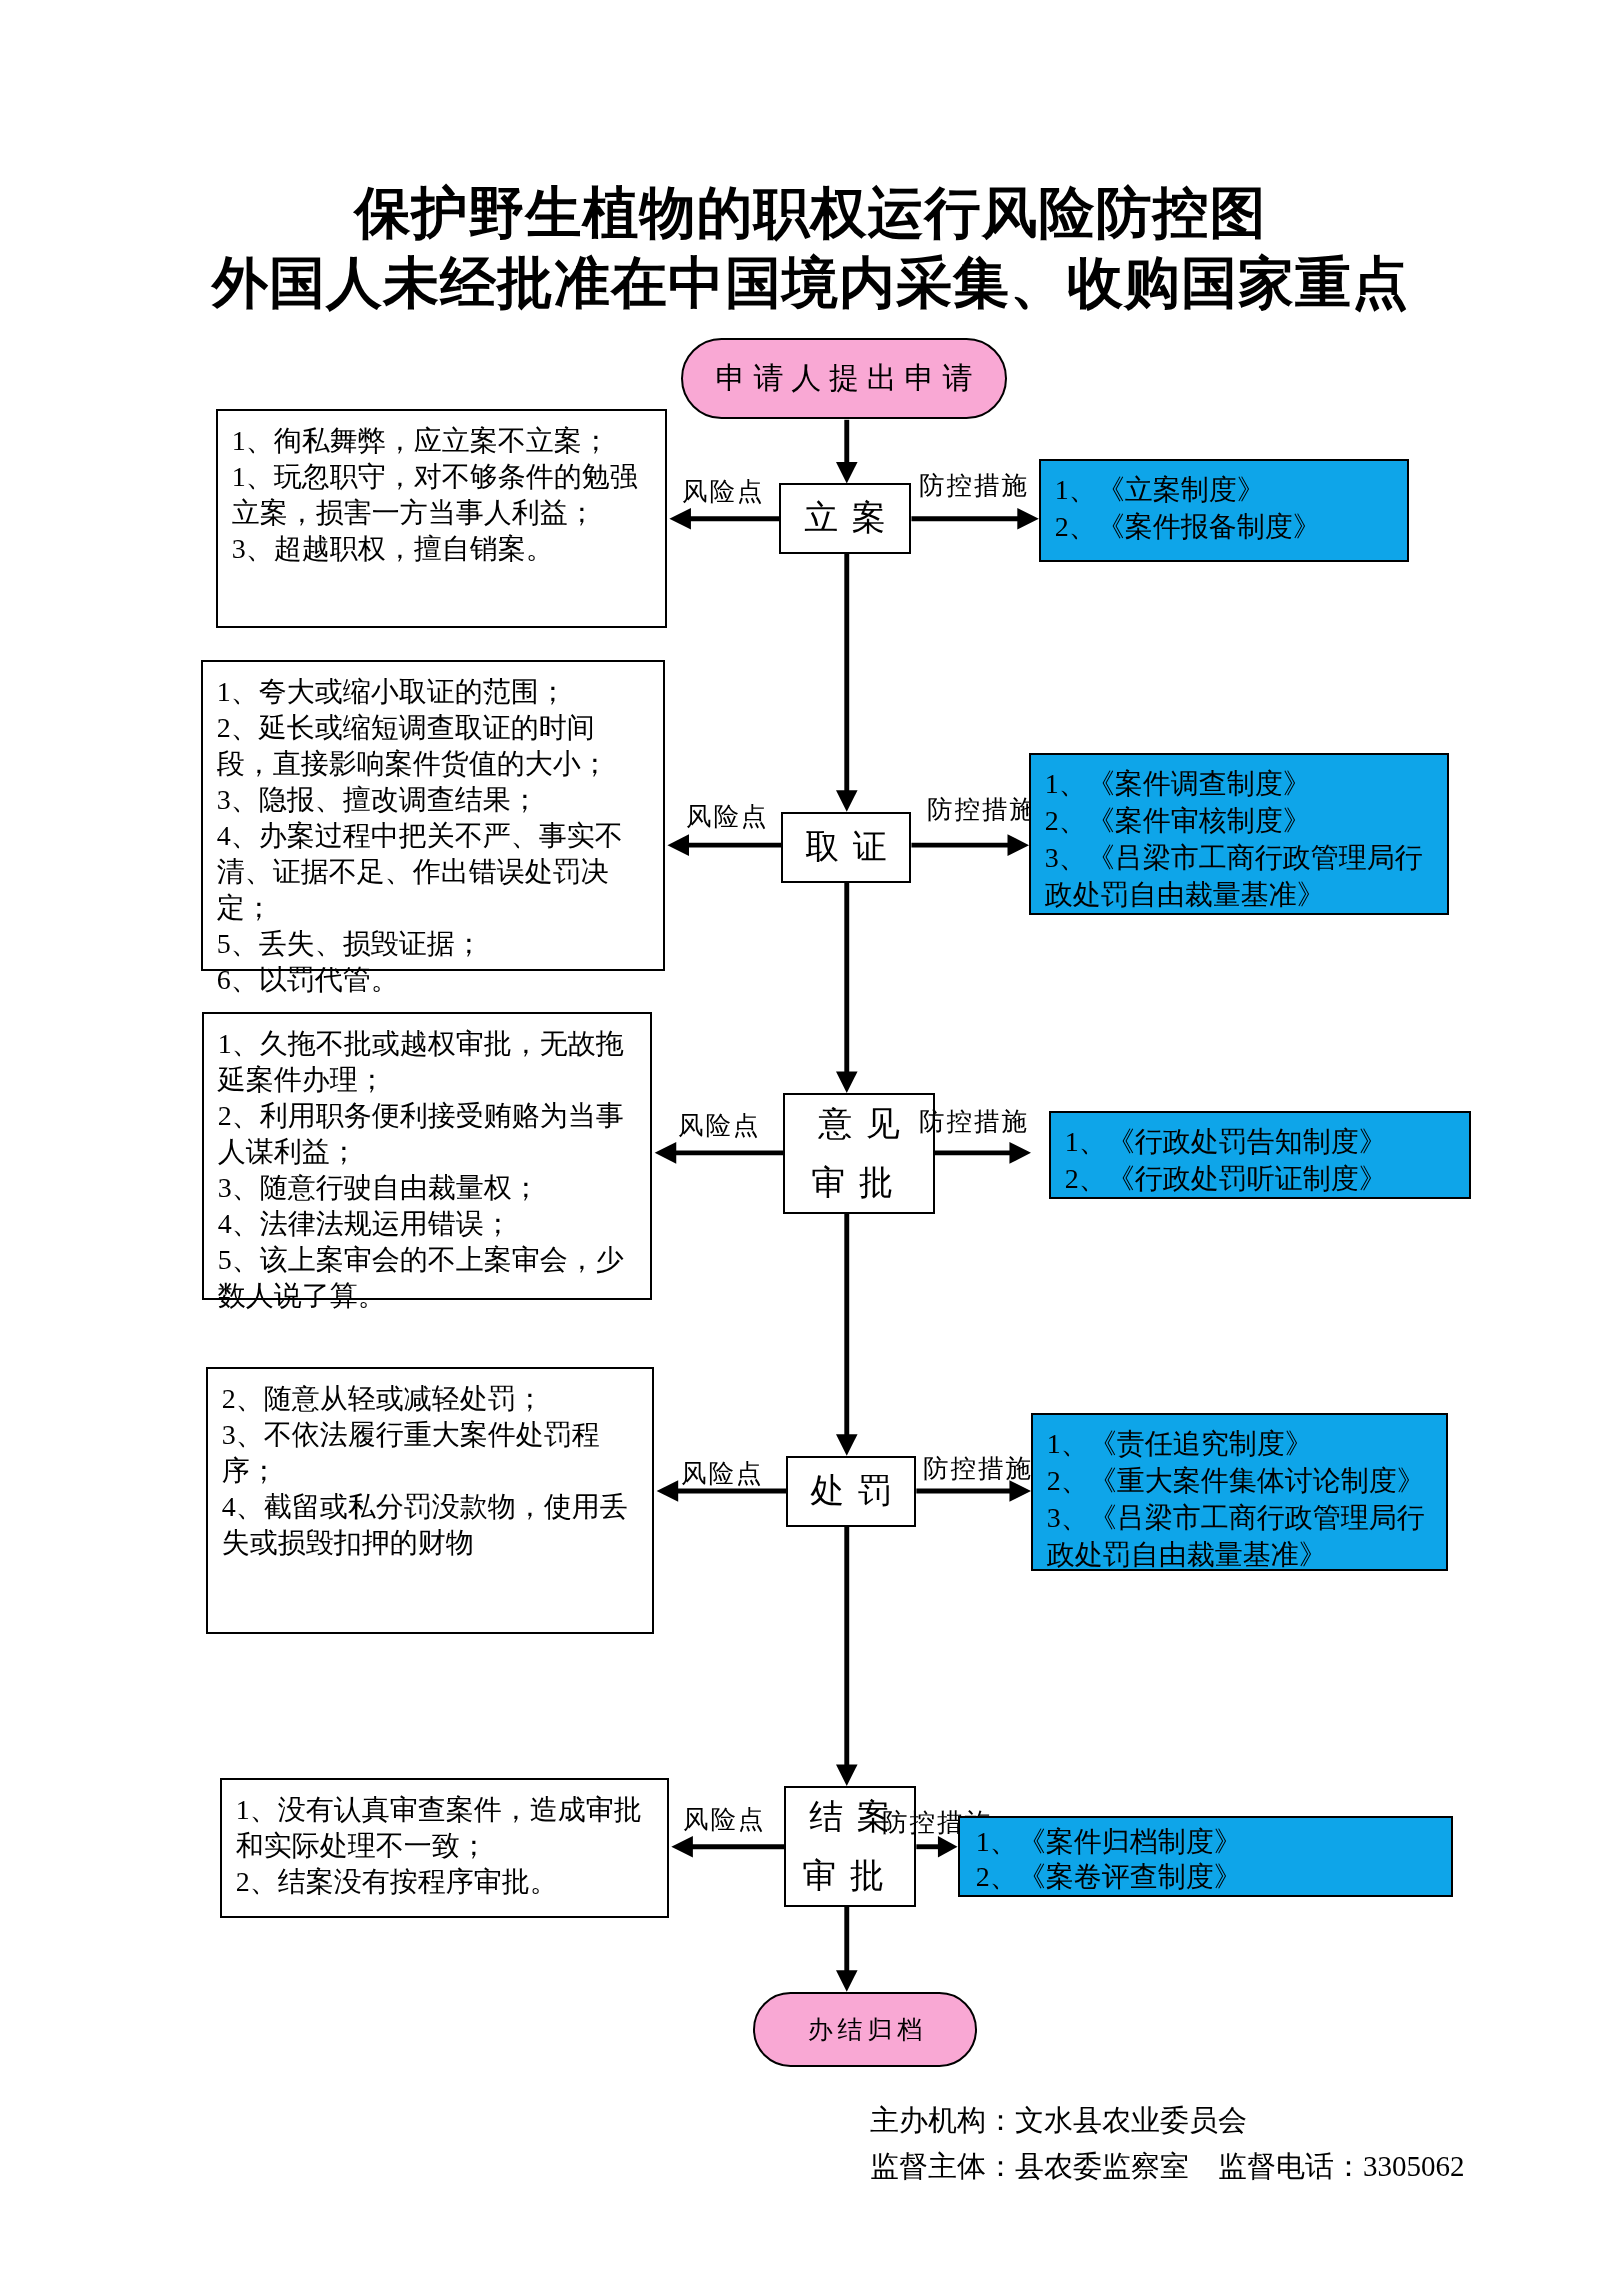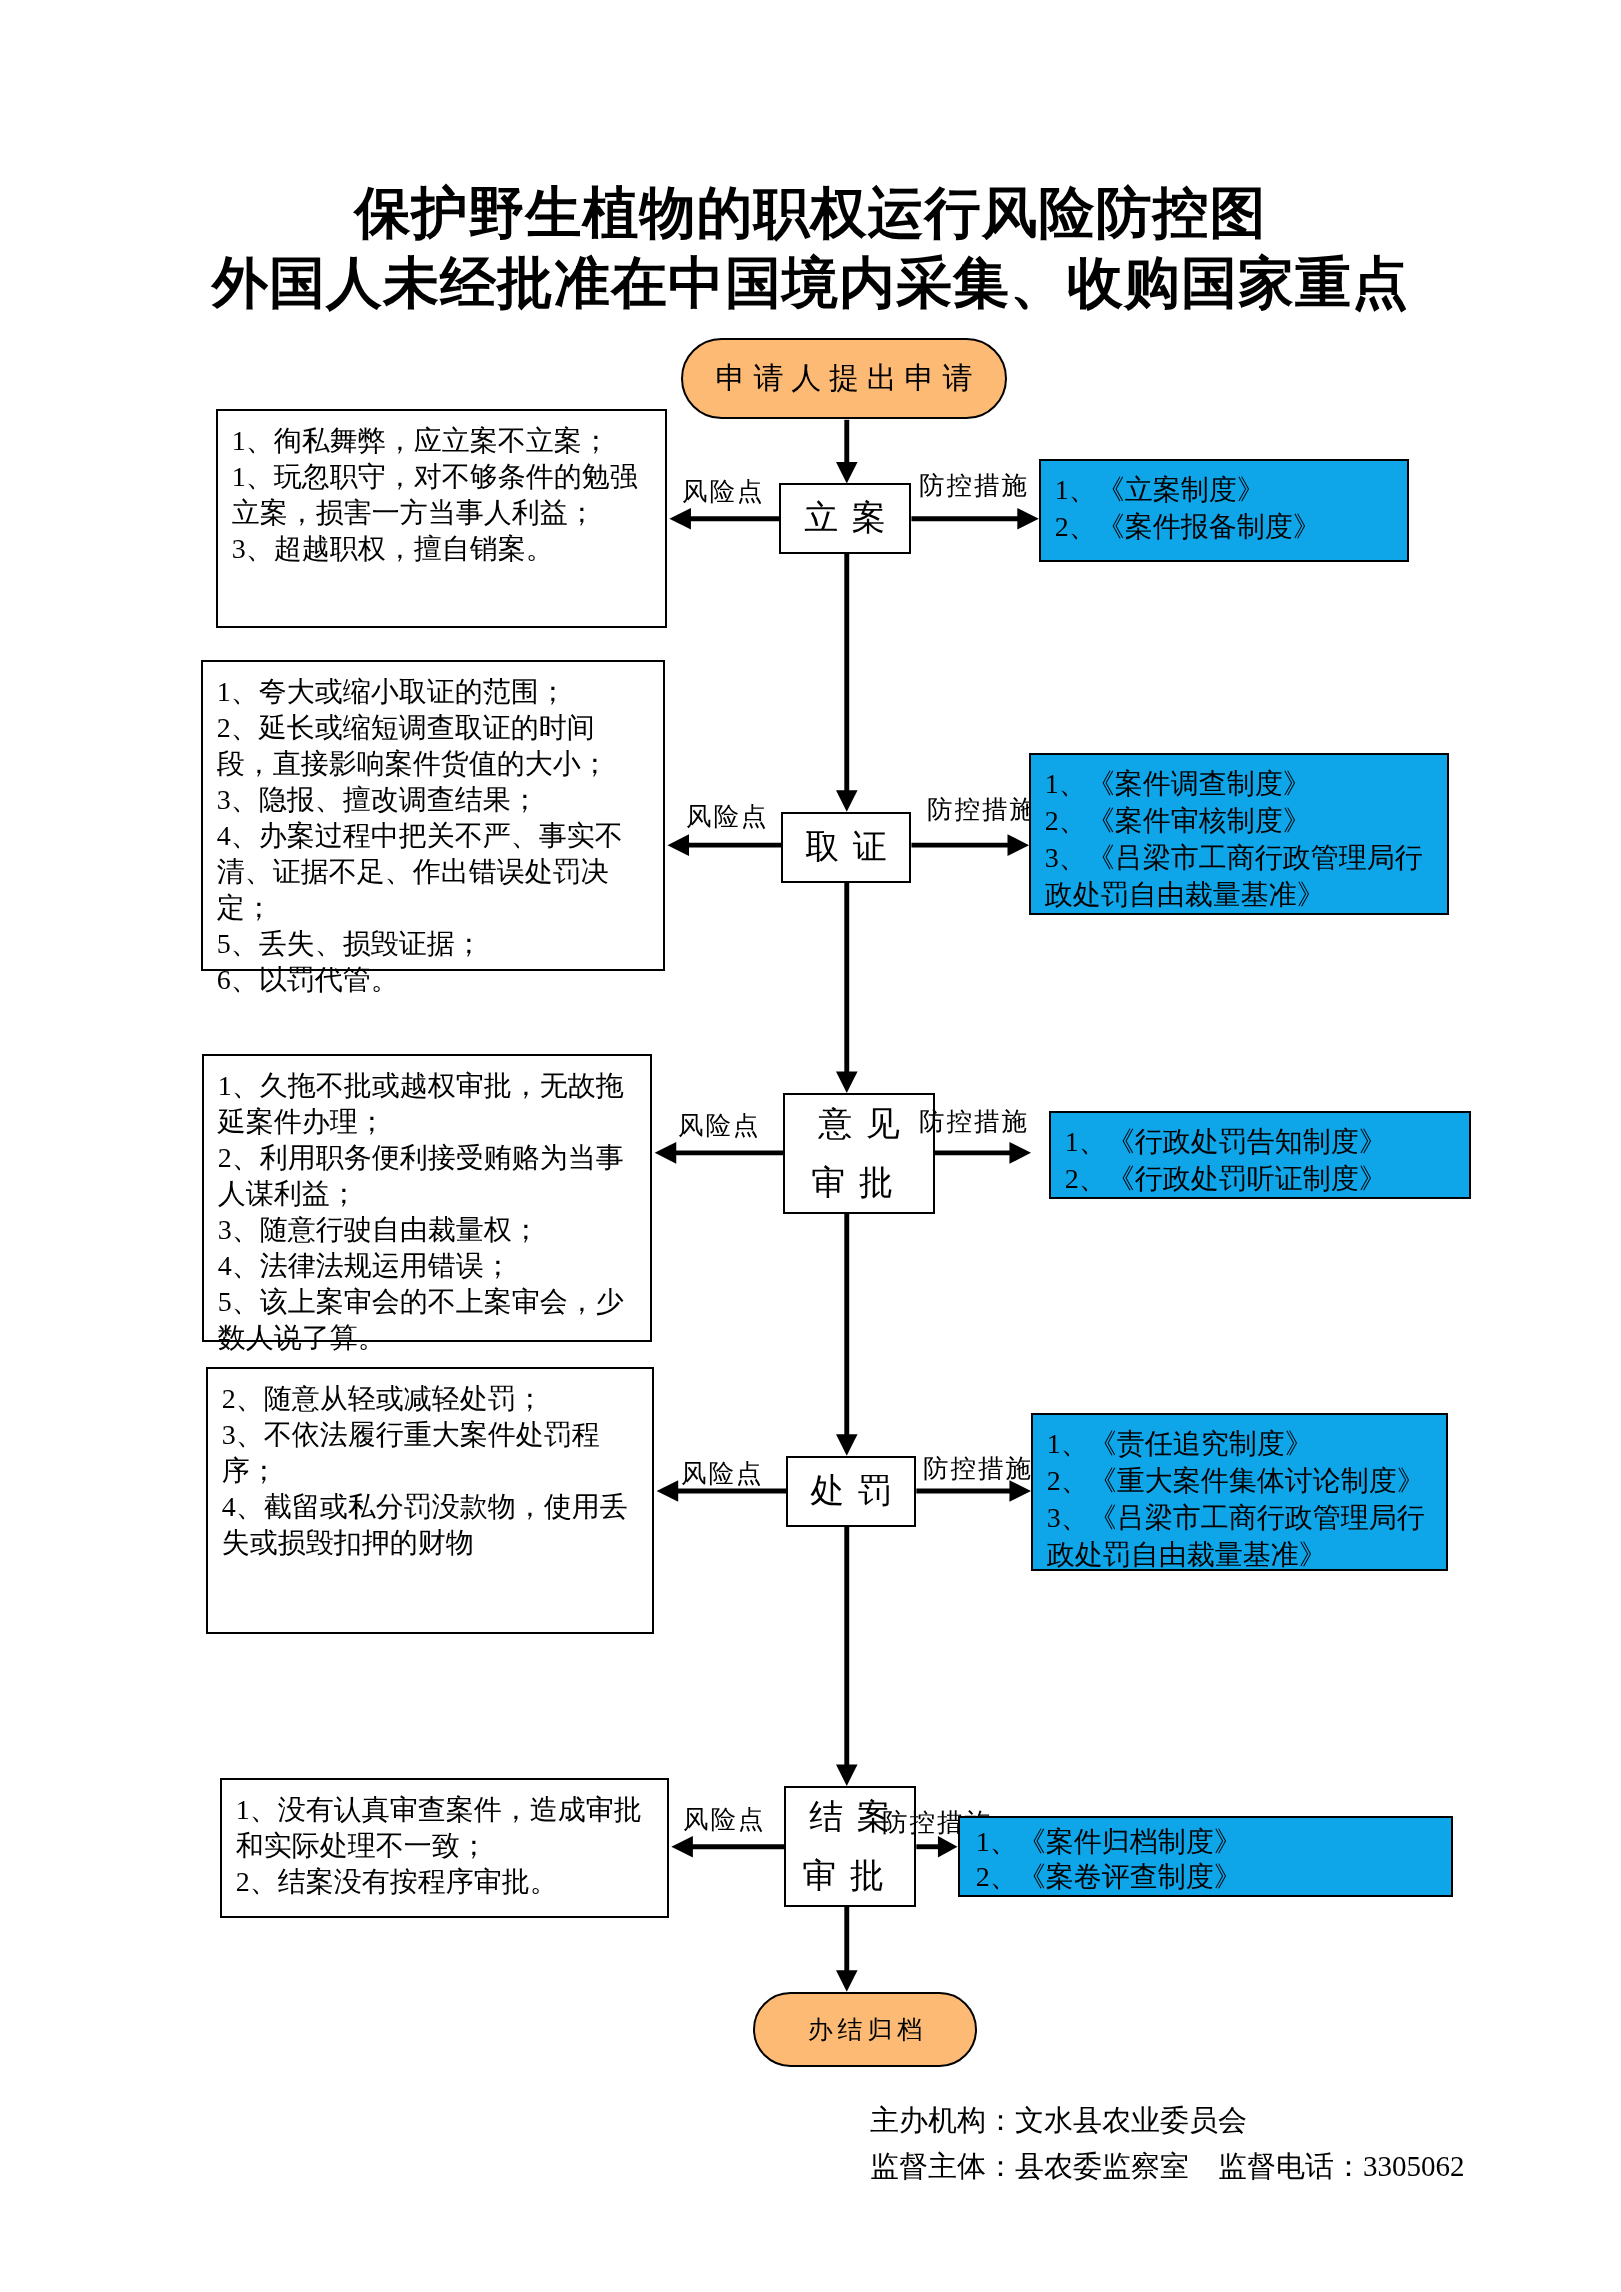--- a/index.html
+++ b/index.html
@@ -14,21 +14,21 @@
   .title{
     position:absolute;top:178px;left:0;width:100%;
     text-align:center;font-weight:700;
     font-size:56px;line-height:70px;
     letter-spacing:1px;
   }
   .oval{
     position:absolute;
     border:2.9px solid #000;border-radius:47px;
     display:flex;align-items:center;justify-content:center;
-    box-sizing:border-box;background:#fdba74;
+    box-sizing:border-box;background:#f9a8d4;
     font-size:30px;letter-spacing:7.8px;text-indent:7.8px;
   }
   .step-box{
     position:absolute;
     border:2.9px solid #000;background:#fff;box-sizing:border-box;
     display:flex;align-items:center;justify-content:center;
     text-align:center;
     font-size:34px;letter-spacing:13.7px;text-indent:13.7px;line-height:1.72;
   }
   .risk-box{
@@ -170,21 +170,21 @@
     </div>
   <div class="flow-label" style="left:686px;top:799px;">风险点</div>
   <div class="step-box" style="left:781px;top:812px;width:130px;height:71px;">取证</div>
   <div class="flow-label" style="left:927px;top:792px;">防控措施</div>
   <div class="measure-box" style="left:1029px;top:753px;width:420px;height:162px;">
       <div>1、《案件调查制度》</div>
       <div>2、《案件审核制度》</div>
       <div>3、《吕梁市工商行政管理局行政处罚自由裁量基准》</div>
     </div>
 
-  <div class="risk-box" style="left:202px;top:1012px;width:450px;height:288px;margin-top:42px;">
+  <div class="risk-box" style="left:202px;top:1012px;width:450px;height:288px;">
       <div>1、久拖不批或越权审批，无故拖延案件办理；</div>
       <div>2、利用职务便利接受贿赂为当事人谋利益；</div>
       <div>3、随意行驶自由裁量权；</div>
       <div>4、法律法规运用错误；</div>
       <div>5、该上案审会的不上案审会，少数人说了算。</div>
     </div>
   <div class="flow-label" style="left:678px;top:1108px;">风险点</div>
   <div class="step-box" style="left:783px;top:1093px;width:152px;height:121px;">意见审批</div>
   <div class="flow-label" style="left:919px;top:1104px;">防控措施</div>
   <div class="measure-box" style="left:1031px;top:1111px;width:422px;height:88px;margin-left:18px;">

